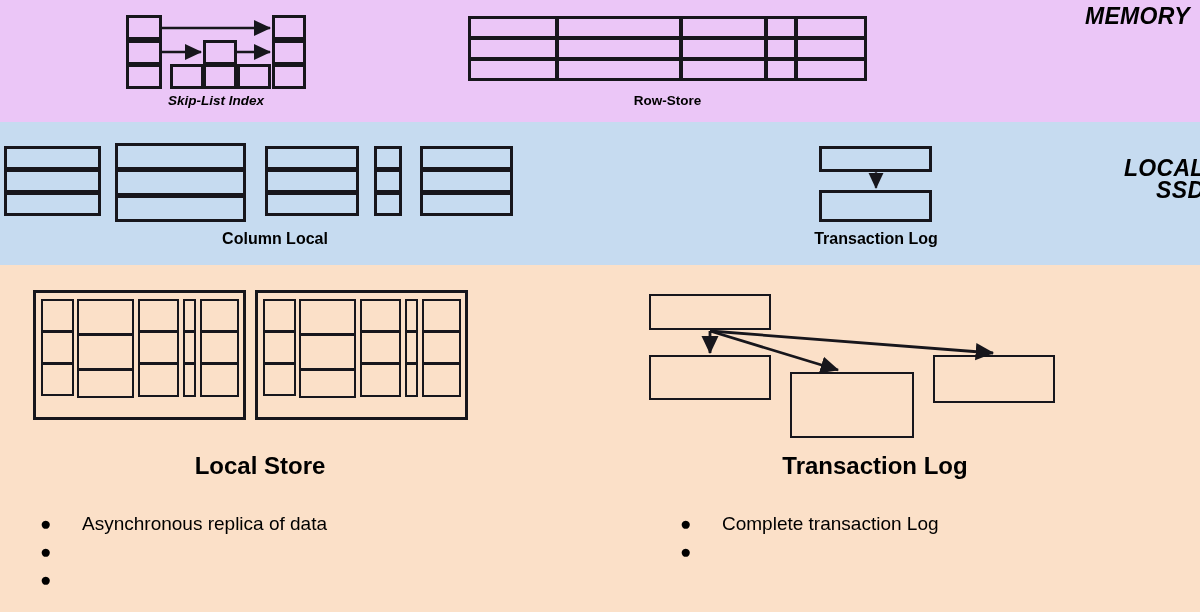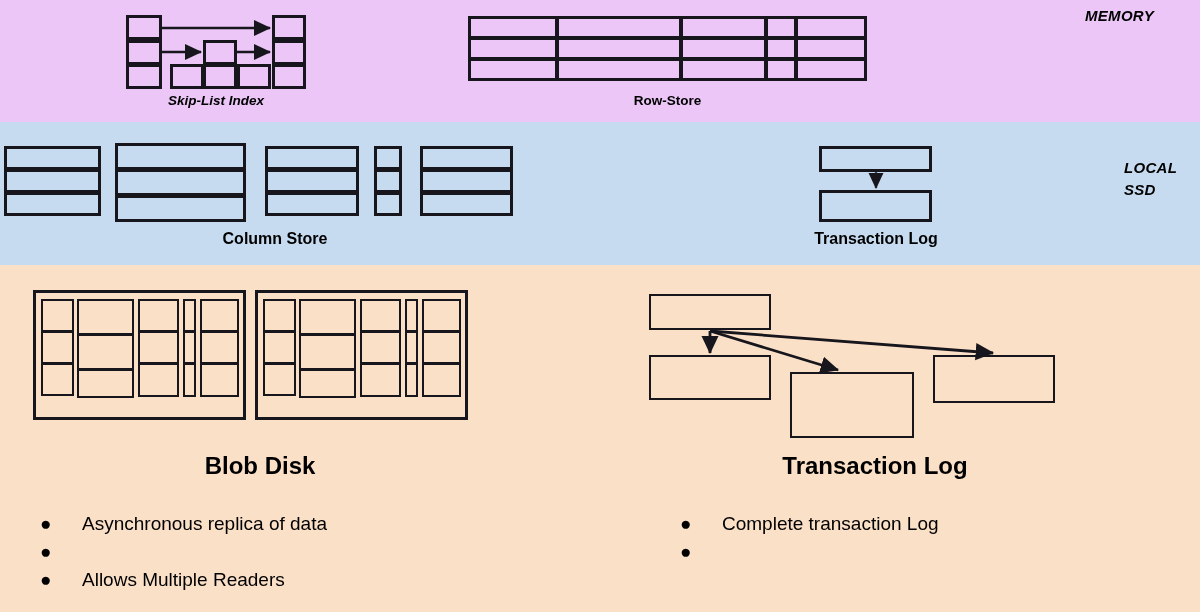--- a/index.html
+++ b/index.html
@@ -23,23 +23,23 @@
     width: 1200px;
   }
   #band-memory { top: 0; height: 122px; background: #ebc6f7; }
   #band-ssd    { top: 122px; height: 143px; background: #c6dbf0; }
   #band-object { top: 265px; height: 347px; background: #fbe0c8; }
 
   .band-label {
     position: absolute;
     font-style: italic;
     font-weight: bold;
-    font-size: 15px;
+    font-size: 23px;
     color: #000000;
-    text-align: left;
+    text-align: right;
     line-height: 22px;
     white-space: pre-line;
     letter-spacing: 0.3px;
   }
   #label-memory { left: 1085px; top: 5px; }
   #label-ssd    { left: 1085px; top: 157px; margin-left: 39px; }
   #label-object { left: 1085px; top: 300px; }
 
   .shape-label {
     position: absolute;
@@ -170,21 +170,21 @@
     <div class="box" style="left:265px; top:192px; width:94px; height:24px;"></div>
 
     <div class="box" style="left:374px; top:146px; width:28px; height:24px;"></div>
     <div class="box" style="left:374px; top:169px; width:28px; height:24px;"></div>
     <div class="box" style="left:374px; top:192px; width:28px; height:24px;"></div>
 
     <div class="box" style="left:420px; top:146px; width:93px; height:24px;"></div>
     <div class="box" style="left:420px; top:169px; width:93px; height:24px;"></div>
     <div class="box" style="left:420px; top:192px; width:93px; height:24px;"></div>
 
-    <div class="shape-label label-md" style="left:120px; top:230px; width:310px;">Column Store</div>
+    <div class="shape-label label-md" style="left:120px; top:230px; width:310px;">Column Local</div>
   </div>
 
   <div>
     <div class="box" style="left:819px; top:146px; width:113px; height:26px;"></div>
     <div class="box" style="left:819px; top:190px; width:113px; height:32px;"></div>
     <svg class="overlay" width="1200" height="612">
       <line x1="876" y1="172" x2="876" y2="188" stroke="#4c4a52" stroke-width="2.4" marker-end="url(#ah)"></line>
     </svg>
     <div class="shape-label label-md" style="left:790px; top:230px; width:172px;">Transaction Log</div>
   </div>
@@ -218,33 +218,32 @@
     <div class="box box-thin" style="left:360px; top:299px; width:41px; height:33px;"></div>
     <div class="box box-thin" style="left:360px; top:331px; width:41px; height:33px;"></div>
     <div class="box box-thin" style="left:360px; top:363px; width:41px; height:34px;"></div>
     <div class="box box-thin" style="left:405px; top:299px; width:13px; height:33px;"></div>
     <div class="box box-thin" style="left:405px; top:331px; width:13px; height:33px;"></div>
     <div class="box box-thin" style="left:405px; top:363px; width:13px; height:34px;"></div>
     <div class="box box-thin" style="left:422px; top:299px; width:39px; height:33px;"></div>
     <div class="box box-thin" style="left:422px; top:331px; width:39px; height:33px;"></div>
     <div class="box box-thin" style="left:422px; top:363px; width:39px; height:34px;"></div>
 
-    <div class="shape-label label-lg" style="left:90px; top:452px; width:340px;">Blob Disk</div>
+    <div class="shape-label label-lg" style="left:90px; top:452px; width:340px;">Local Store</div>
 
     <div class="bullet-list" style="left:40px; top:510px;">
       <div class="bullet-row">
         <span class="bullet-dot">●</span>
         <span class="bullet-text">Asynchronous replica of data</span>
       </div>
       <div class="bullet-row">
         <span class="bullet-dot">●</span>
       </div>
       <div class="bullet-row">
         <span class="bullet-dot">●</span>
-        <span class="bullet-text">Allows Multiple Readers</span>
       </div>
     </div>
   </div>
 
   <div>
     <div class="box box-thin" style="left:649px; top:294px; width:122px; height:36px;"></div>
     <div class="box box-thin" style="left:649px; top:355px; width:122px; height:45px;"></div>
     <div class="box box-thin" style="left:790px; top:372px; width:124px; height:66px;"></div>
     <div class="box box-thin" style="left:933px; top:355px; width:122px; height:48px;"></div>
 

